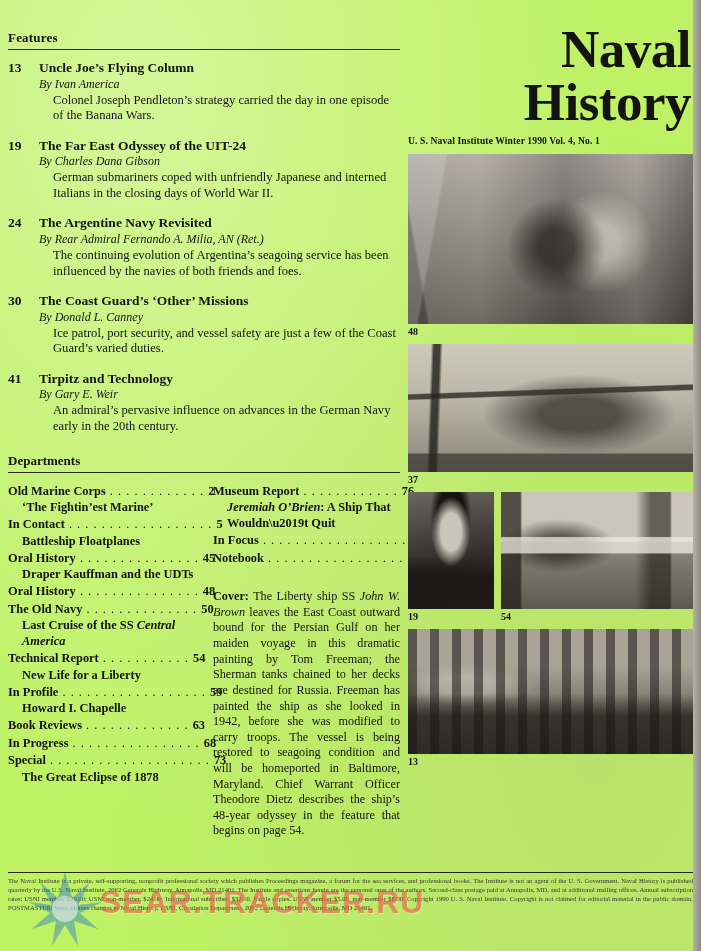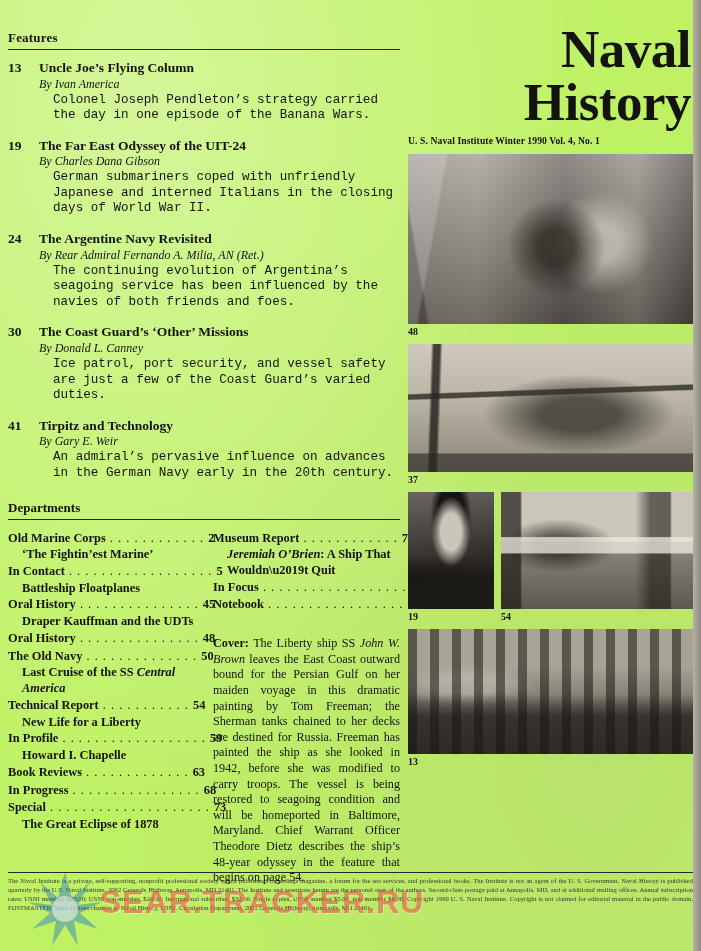--- a/index.html
+++ b/index.html
@@ -80,21 +80,20 @@
     font-style: italic;
     font-size: 12px;
     margin: 0 0 1px 0;
   }
   .feature .desc {
     font-size: 12.6px;
     line-height: 1.24;
     margin: 0;
     padding-left: 14px;
     text-indent: -0px;
-    font-family: Liberation Mono, monospace;
   }
 
   .dept-head {
     font-weight: bold;
     font-size: 13px;
     margin: 18px 0 3px 0;
   }
 
   .dept-cols {
     display: flex;

